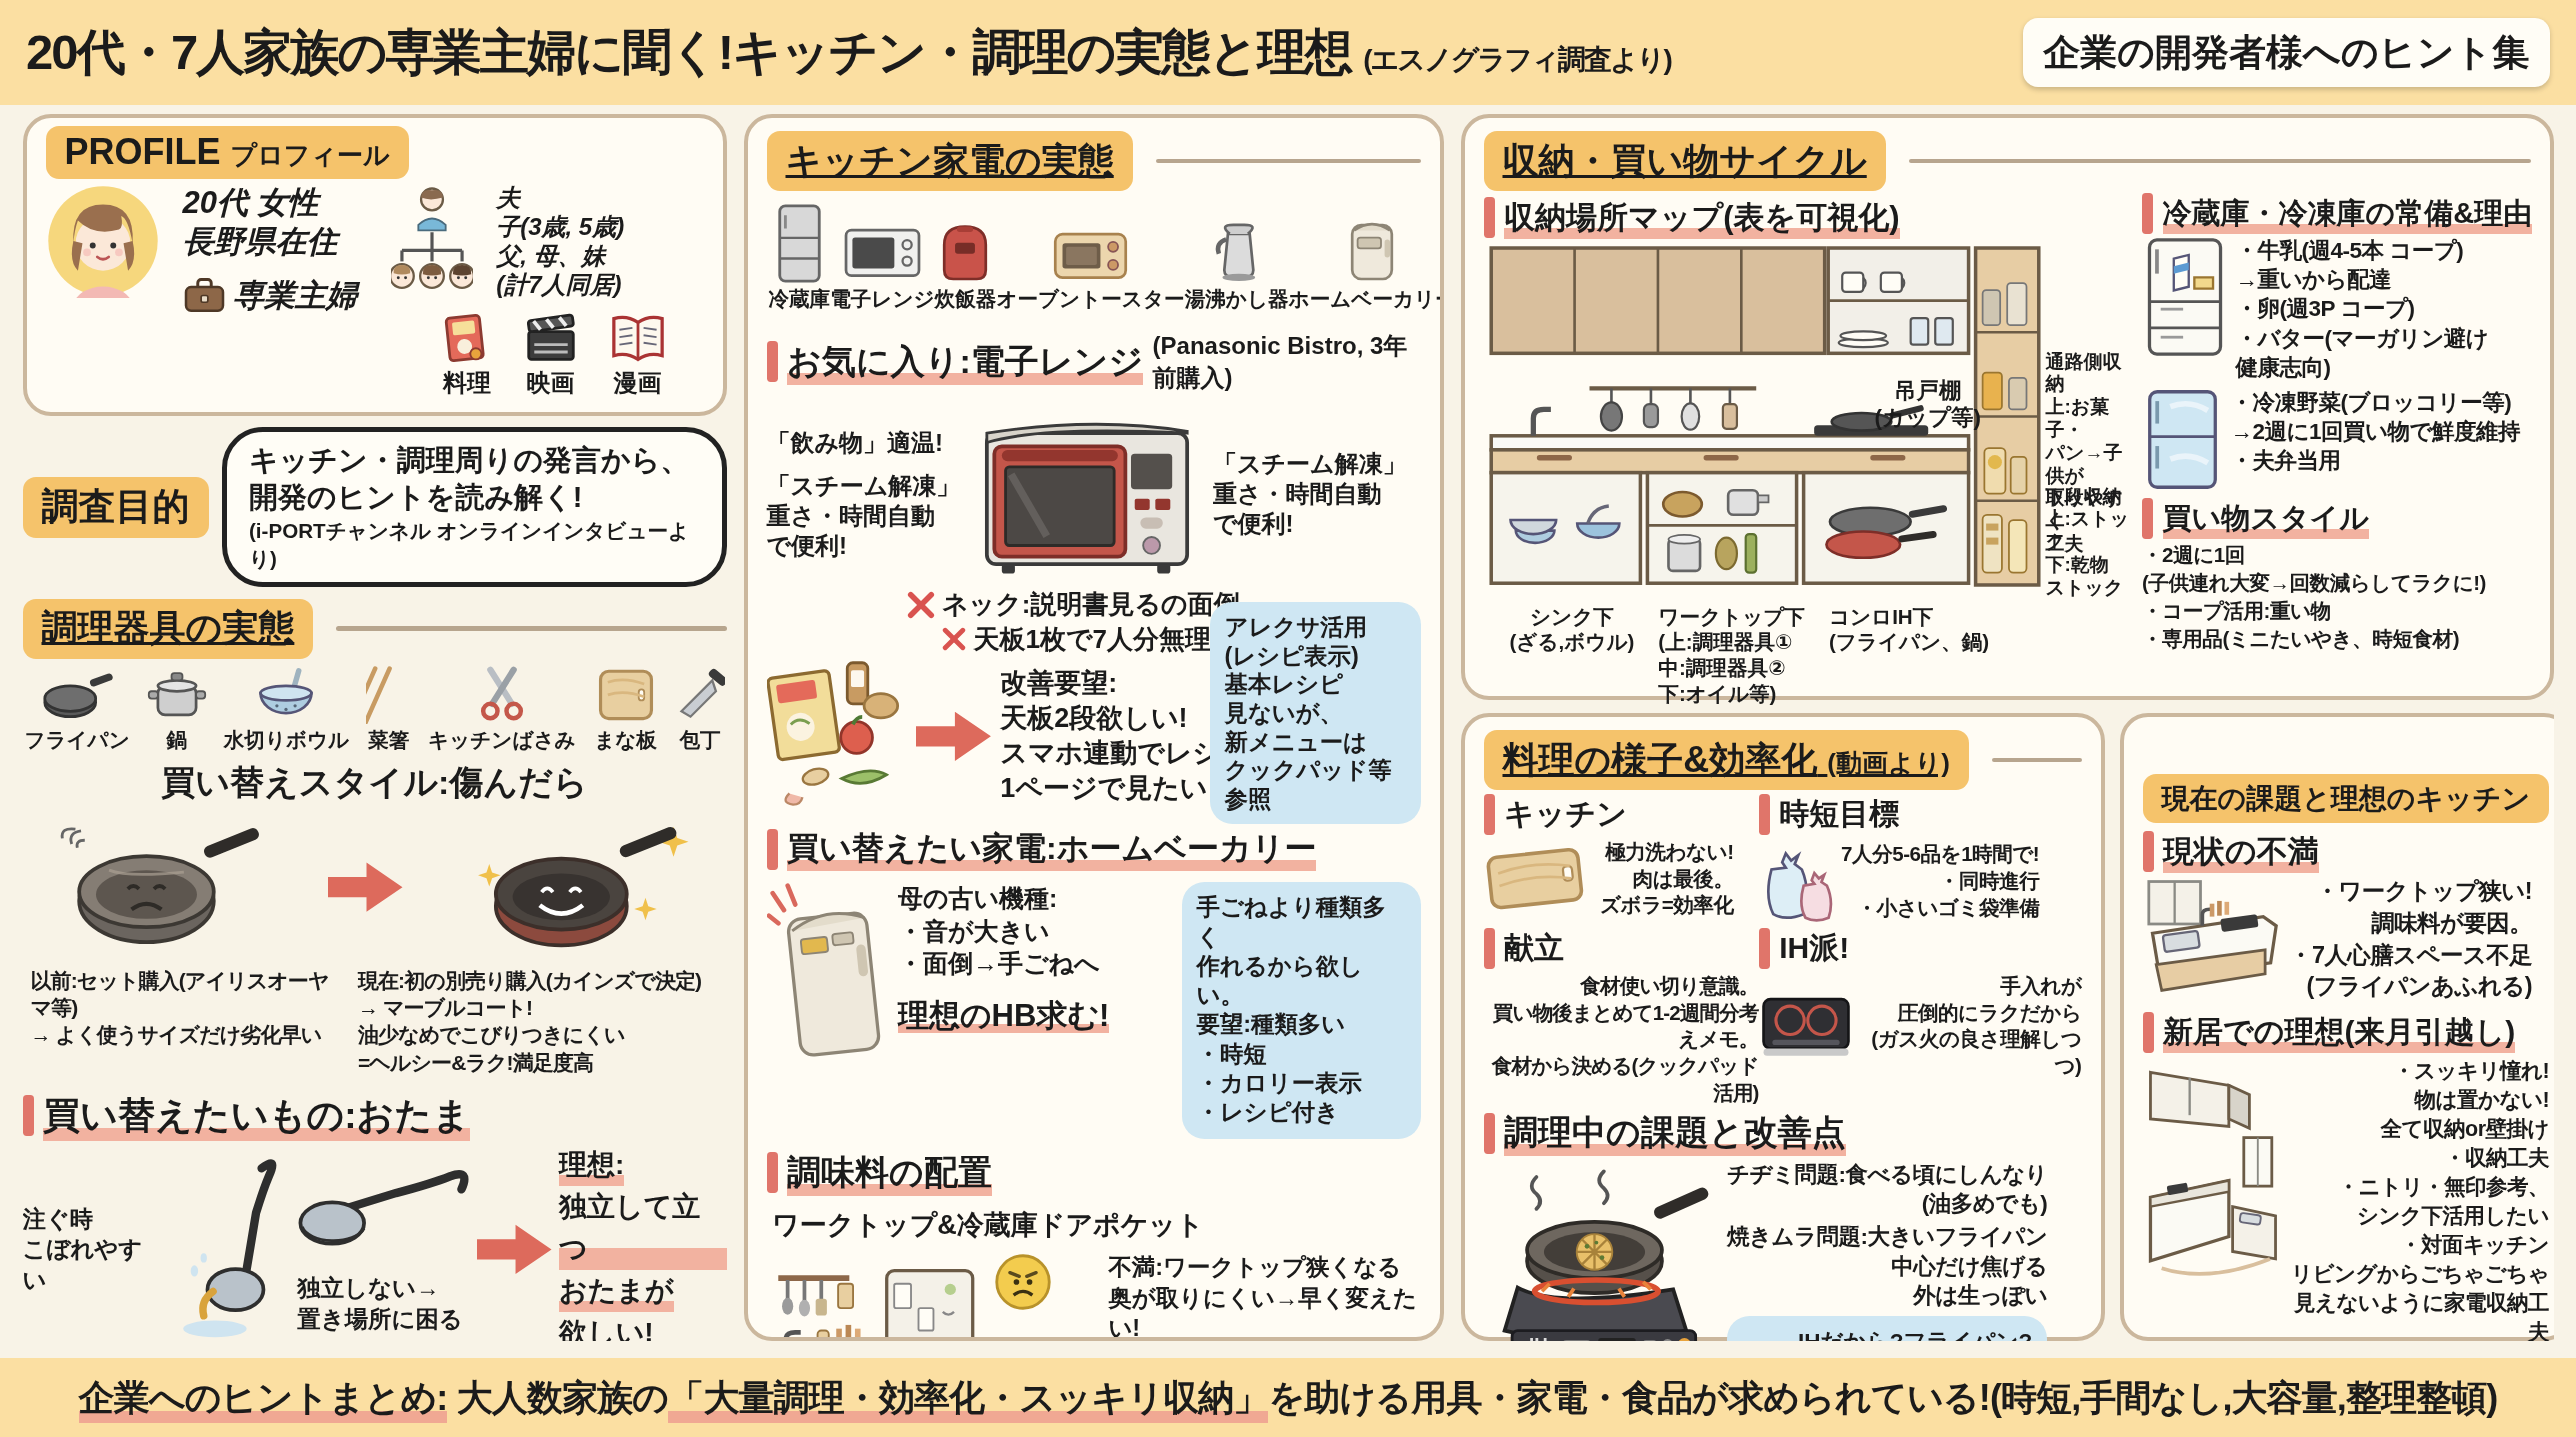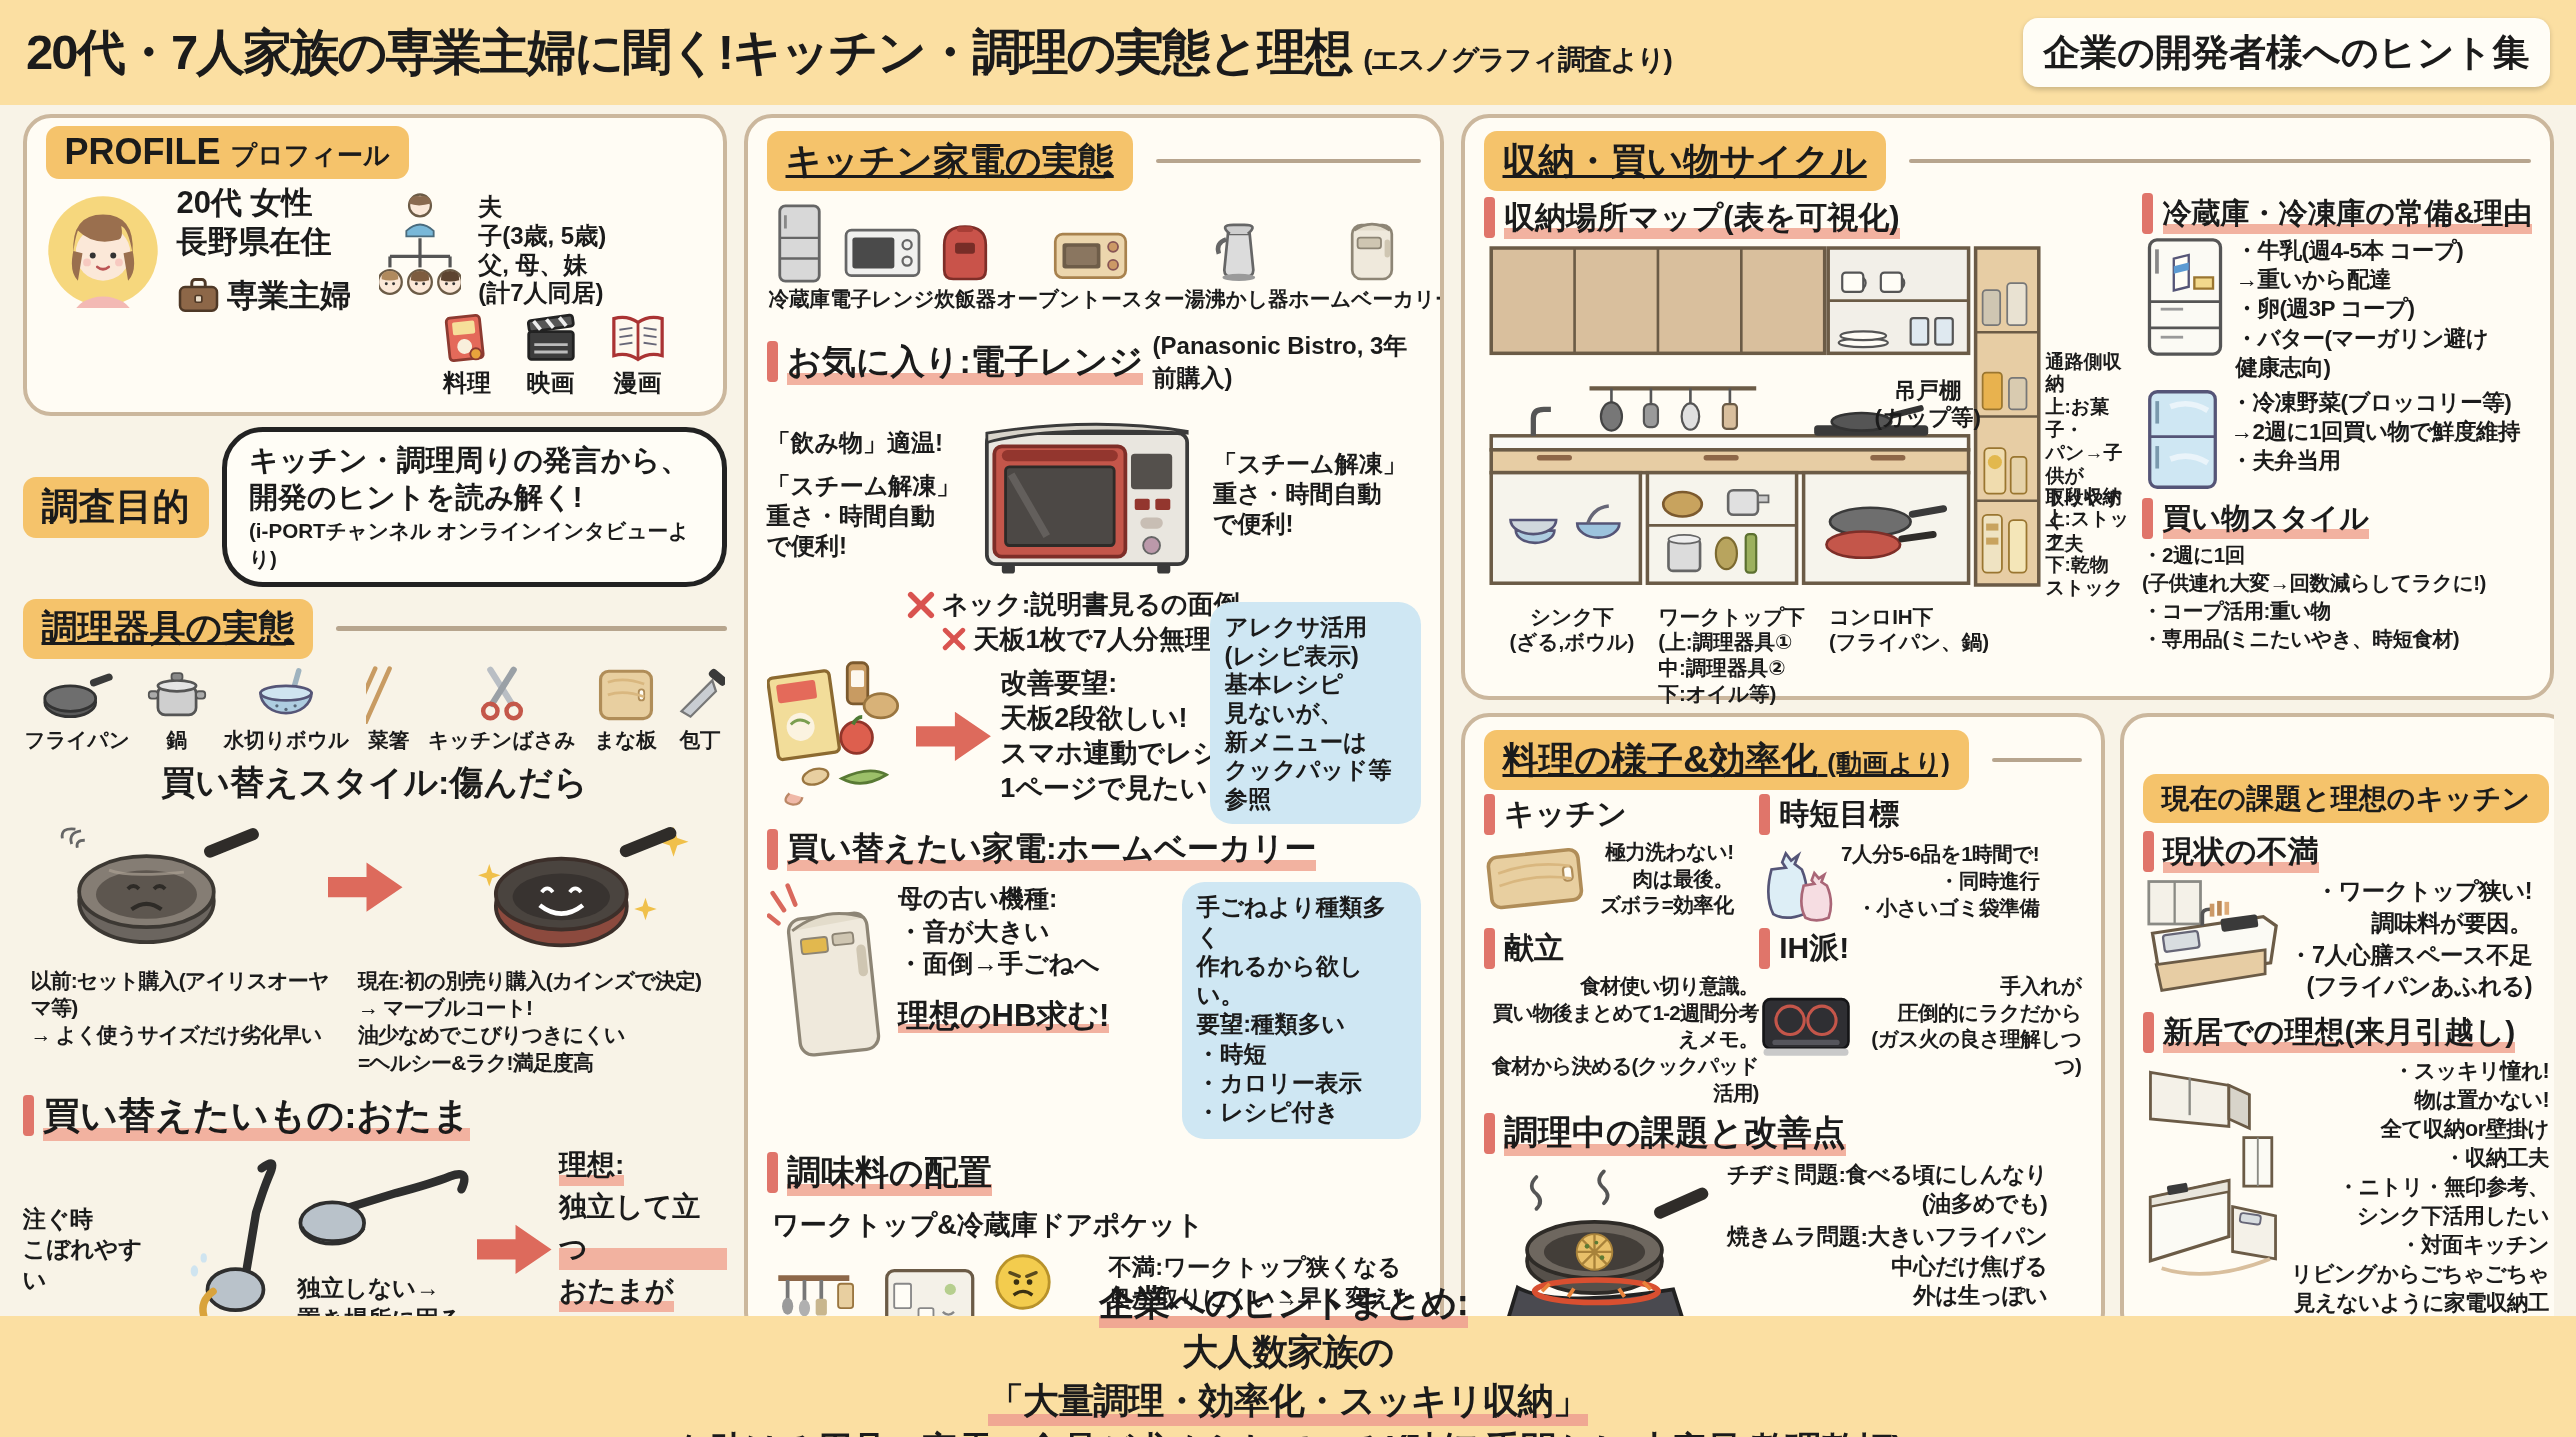--- a/index.html
+++ b/index.html
@@ -4,21 +4,21 @@
 <style>
   * { box-sizing:border-box; margin:0; padding:0; }
   html,body { margin:0; }
   body { background:#e8e2d2; }
   .page { position:relative; width:2576px; height:1438px; background:#f8f3e7;
           font-family:"Liberation Sans","DejaVu Sans",sans-serif; color:#1b1b1b;
           font-weight:bold; overflow:hidden; }
   .band { position:absolute; left:0; right:0; background:#fbdfa2; display:flex; align-items:center;
           padding:0 26px; z-index:5; }
   .band.top { top:0; height:105px; }
-  .band.bottom { bottom:0; height:122px; justify-content:center; white-space:nowrap; font-size:36px; letter-spacing:-0.9px;flex-direction:column; }
+  .band.bottom { bottom:0; height:80px; justify-content:center; white-space:nowrap; font-size:36px; letter-spacing:-0.9px; }
   .main-title { font-size:49px; letter-spacing:-1.9px; white-space:nowrap; }
   .main-title .note { font-size:28px; }
   .badge { margin-left:auto; background:#fffdf6; border-radius:15px; padding:9.4px 20.6px; font-size:37px;
            box-shadow:0 2.8px 5.6px rgba(0,0,0,.18); white-space:nowrap; }
   .body { position:absolute; top:114px; bottom:97px; left:22.5px; right:22.5px; display:flex; gap:17px; }
   .col { overflow:hidden; }
   .c1 { width:704px; display:flex; flex-direction:column; gap:11.2px; }
   .c2 { width:700px; display:flex; flex-direction:column; gap:7.5px; }
   .c3 { flex:1; display:flex; flex-direction:column; gap:13px; }
   .box { background:#fffcf4; border:4.7px solid #cbb79d; border-radius:28px; padding:13px 19px; }
@@ -35,21 +35,21 @@
   .pre { white-space:pre-line; }
   .arrow { width:75px; height:56px; background:#dd6a5c; flex:none; align-self:center;
            clip-path:polygon(0 32%,52% 32%,52% 6%,100% 50%,52% 94%,52% 68%,0 68%); }
   .bubble { background:#cfe7f3; border-radius:22.5px; padding:11.2px 15px; position:relative; }
   .speech { border:5.6px solid #222; border-radius:41px; background:#fffdf6; padding:9.4px 22.5px; flex:1; }
   .row { display:flex; }
   .ic { flex:none; }
   .item-col { display:flex; flex-direction:column; align-items:center; gap:1.9px; }
   .item-col .lbl { font-size:20.6px; white-space:nowrap; }
   
-  .p-row { display:flex; align-items:center; gap:17px; margin-top:5.6px; }
+  .p-row { display:flex; gap:23px; margin-top:5.6px;font-style:italic; }
   .p-agl { font-size:31px; line-height:1.25; }
   .p-occ { display:flex; align-items:center; gap:7.5px; font-size:31px; margin-top:13px; }
   .p-fam { font-size:24px; line-height:1.2; }
   .hobbies { display:flex; gap:32px; justify-content:flex-end; padding-right:37px; margin-top:-3.7px; }
   .hobbies .lbl { font-size:24px; }
   
   .tool-row { display:flex; justify-content:space-between; align-items:flex-end; margin:5.6px 1.9px; }
   .center-head { text-align:center; font-size:34px; margin:1.9px 0; }
   .pans-row { display:flex; align-items:center; justify-content:space-around; }
   .pans-text { display:flex; gap:9.4px; font-size:21px; letter-spacing:-0.9px; line-height:1.3;margin-left:8px; }

